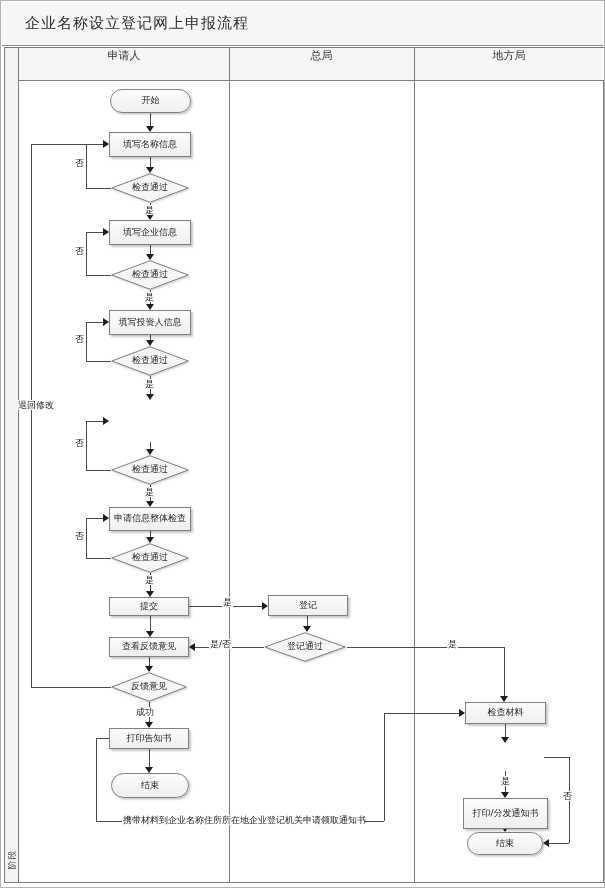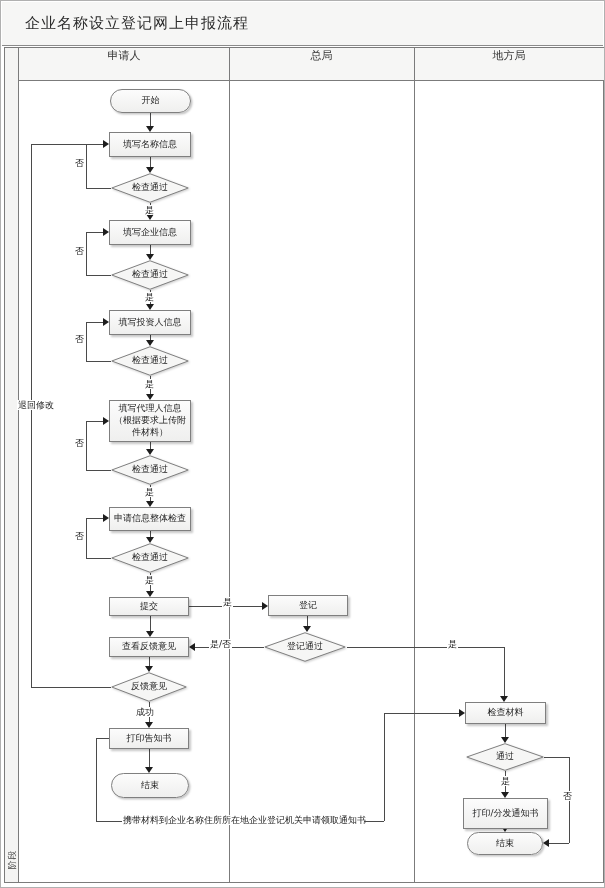--- a/index.html
+++ b/index.html
@@ -218,25 +218,20 @@
     </div>
     <div class="node rect" style="left:108px;top:309px;width:82px;height:25px">
       <span class="nl">填写投资人信息</span>
     </div>
     <div class="node diamond" style="left:110px;top:345px;width:78px;height:30px">
       <svg class="dshape" viewBox="0 0 100 40" preserveAspectRatio="none">
           <polygon points="50,1 99,20 50,39 1,20"></polygon>
         </svg>
       <span class="nl">检查通过</span>
     </div>
-    <div class="node rect" style="left:108px;top:399px;width:82px;height:42px">
-      <span class="nl">填写代理人信息
-（根据要求上传附
-件材料）</span>
-    </div>
     <div class="node diamond" style="left:110px;top:454px;width:78px;height:30px">
       <svg class="dshape" viewBox="0 0 100 40" preserveAspectRatio="none">
           <polygon points="50,1 99,20 50,39 1,20"></polygon>
         </svg>
       <span class="nl">检查通过</span>
     </div>
     <div class="node rect" style="left:108px;top:506px;width:82px;height:24px">
       <span class="nl">申请信息整体检查</span>
     </div>
     <div class="node diamond" style="left:110px;top:542px;width:78px;height:30px">
@@ -270,26 +265,20 @@
     <div class="node diamond" style="left:263px;top:631px;width:82px;height:30px">
       <svg class="dshape" viewBox="0 0 100 40" preserveAspectRatio="none">
           <polygon points="50,1 99,20 50,39 1,20"></polygon>
         </svg>
       <span class="nl">登记通过</span>
     </div>
 
     <div class="node rect" style="left:464px;top:701px;width:81px;height:22px">
       <span class="nl">检查材料</span>
     </div>
-    <div class="node diamond" style="left:465px;top:742px;width:78px;height:28px">
-      <svg class="dshape" viewBox="0 0 100 40" preserveAspectRatio="none">
-          <polygon points="50,1 99,20 50,39 1,20"></polygon>
-        </svg>
-      <span class="nl">通过</span>
-    </div>
     <div class="node rect" style="left:462px;top:797px;width:85px;height:31px">
       <span class="nl">打印/分发通知书</span>
     </div>
     <div class="node stadium" style="left:466px;top:831px;width:76px;height:23px">
       <span class="nl">结束</span>
     </div>
 
   </div>
 </div>
 

